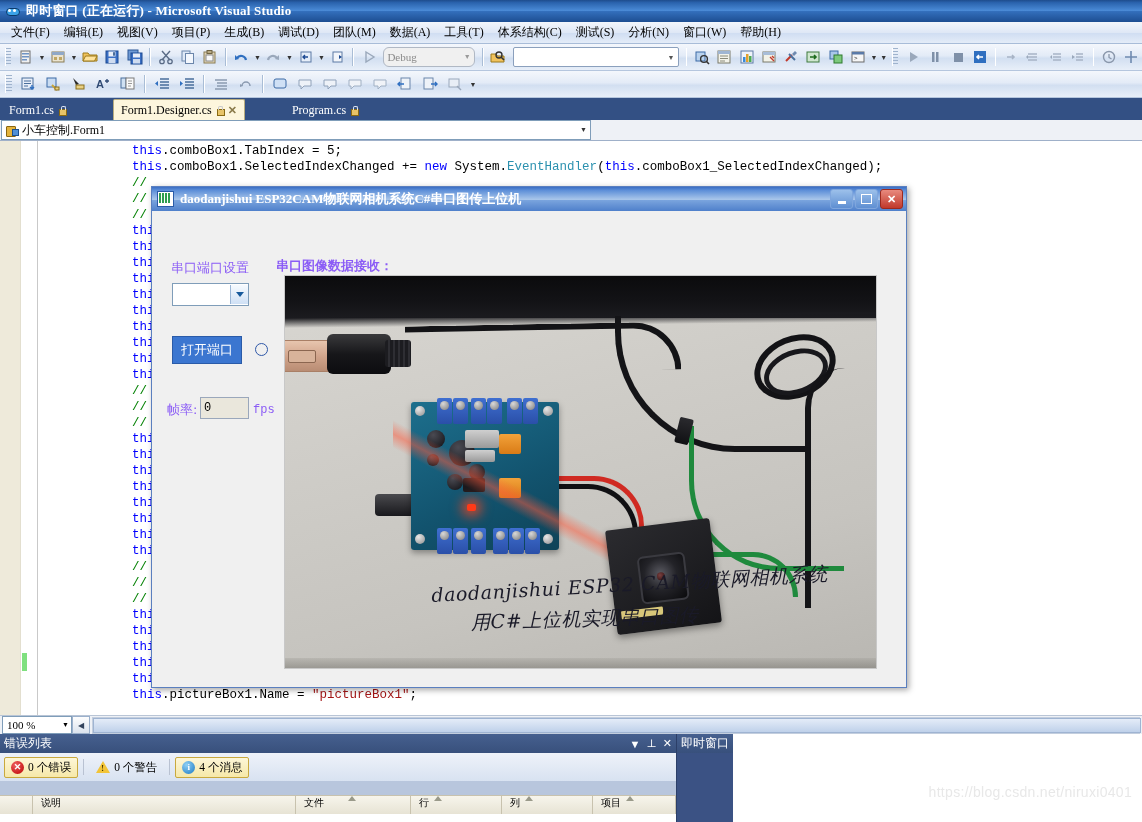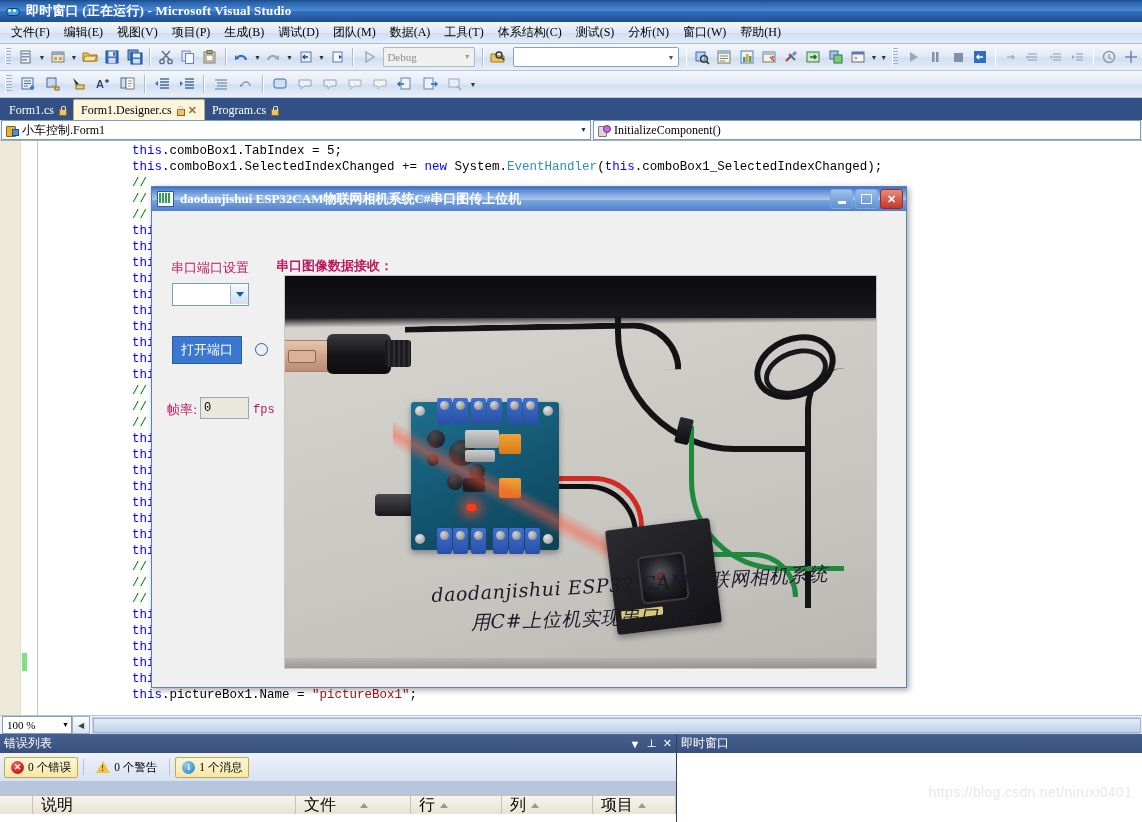--- a/index.html
+++ b/index.html
@@ -48,36 +48,36 @@
   }
   .tb-grip{width:6px;height:18px;margin:0 3px;
     background:repeating-linear-gradient(to bottom,#9fb3cd 0 1px,transparent 1px 3px);
     border-left:1px solid #fff;}
   .tbtn{width:22px;height:22px;border:1px solid transparent;border-radius:2px;
     display:flex;align-items:center;justify-content:center;position:relative;}
   .tbtn svg{display:block;}
   .tb-sep{width:1px;height:18px;background:#a9bdd6;margin:0 3px;border-right:1px solid #fff;}
   .tb-caret{width:10px;height:22px;display:flex;align-items:center;justify-content:center;color:#333;font-size:7px;}
   .tb-combo{
-    width:95px;height:18px;background:#f0f0f0;border:1px solid #b0b8c4;border-radius:1px;
+    width:95px;height:18px;background:#f0f0f0;border:1px solid #b0b8c4;border-radius:6px;
     display:flex;align-items:center;padding:0 3px;color:#8a8a8a;font-size:11px;
     font-family:"Liberation Serif","DejaVu Serif",serif;justify-content:space-between;margin:0 3px;
   }
   .tb-combo .ar{font-size:7px;color:#9a9a9a;}
   .tb-find{
     width:180px;height:18px;background:#fff;border:1px solid #8ba0bd;border-radius:2px;
     display:flex;align-items:center;justify-content:flex-end;padding:0 3px;margin:0 3px;
   }
   .tb-find .ar{font-size:7px;color:#555;}
   .tb-overflow{width:10px;height:22px;display:flex;flex-direction:column;align-items:center;justify-content:center;color:#333;font-size:7px;line-height:5px;}
 
   
   #tabstrip{
     height:22px;flex:0 0 22px;display:flex;align-items:flex-end;
-    background:#335084;padding-left:2px;
+    background:#335084;padding-left:2px;gap:40px;
   }
   .dtab{
     height:19px;display:flex;align-items:center;gap:4px;padding:0 7px;
     font-family:"Liberation Serif","DejaVu Serif",serif;font-size:12px;
     color:#fff;border-top-left-radius:2px;border-top-right-radius:2px;white-space:nowrap;
   }
   .dtab.active{background:#fdf6dd;color:#000;border:1px solid #b9ad7f;border-bottom:none;height:20px;}
   .lock{width:8px;height:9px;position:relative;display:inline-block;}
   .lock::before{content:"";position:absolute;left:1px;top:3px;width:6px;height:5px;background:#e8c468;border:1px solid #8a6a12;}
   .lock::after{content:"";position:absolute;left:2.5px;top:0px;width:3px;height:3px;border:1px solid #c9c9c9;border-bottom:none;border-radius:2px 2px 0 0;}
@@ -160,28 +160,28 @@
     display:flex;align-items:center;justify-content:center;color:#fff;font-size:9px;font-weight:bold;line-height:1;}
   .ico-warn{width:0;height:0;border-left:7px solid transparent;border-right:7px solid transparent;border-bottom:12px solid #f2c438;position:relative;}
   .ico-warn::after{content:"!";position:absolute;left:-2px;top:3px;font-size:8px;font-weight:bold;color:#3a2c00;}
   .ico-info{width:13px;height:13px;border-radius:50%;background:radial-gradient(circle at 35% 30%,#8fd0f5,#1b79c4);
     display:flex;align-items:center;justify-content:center;color:#fff;font-size:9px;font-weight:bold;line-height:1;font-family:"Liberation Serif",serif;}
   #errcols{
     height:18px;display:flex;align-items:stretch;
     background:linear-gradient(to bottom,#f7f5ec,#e7e3d4);border-top:1px solid #c8c2ae;
   }
   #errcols .ch{
-    display:flex;align-items:center;gap:5px;padding:0 8px;border-right:1px solid #c8c2ae;
-    font-size:16px;font-family:"Liberation Serif","DejaVu Serif",serif;color:#000;
+    display:flex;align-items:flex-start;gap:5px;padding:0 8px;border-right:1px solid #c8c2ae;
+    font-size:10px;font-family:"Liberation Serif","DejaVu Serif",serif;color:#000;
   }
   .sortar{width:0;height:0;border-left:4px solid transparent;border-right:4px solid transparent;border-bottom:5px solid #9a9a8a;}
   #errbody{flex:1;background:#fff;}
   #errfiller{height:14px;background:#b8c6dd;}
 
-  #immediate{flex:1;display:flex;flex-direction:column;}
+  #immediate{flex:1;display:flex;flex-direction:row;}
   #imm-body{flex:1;background:#fff;position:relative;}
 
   
   #watermark{
     position:absolute;right:10px;bottom:22px;color:#e8e8e8;font-size:14px;
     font-family:"Liberation Sans","DejaVu Sans",sans-serif;letter-spacing:.3px;
   }
 
   
   #winform{
@@ -200,21 +200,21 @@
       linear-gradient(to right,#2f9e4f 0 2px,transparent 2px 3px,#2f9e4f 3px 5px,transparent 5px 6px,#2f9e4f 6px 8px,transparent 8px 9px,#2f9e4f 9px 11px);}
   #wf-btns{margin-left:auto;display:flex;gap:2px;padding-right:3px;}
   .wfb{width:21px;height:18px;border:1px solid #紫;border-radius:3px;display:flex;align-items:center;justify-content:center;}
   .wfb{border:1px solid #7fa6dd;background:linear-gradient(to bottom,#9cc0ea,#5f8fd2);}
   .wfb.close{background:linear-gradient(to bottom,#e88a7e,#c1392b);border-color:#9c2a1e;}
   .wfb .g{color:#fff;font-size:11px;font-weight:bold;line-height:1;}
   .wfb .minbar{width:8px;height:3px;background:#fff;margin-top:6px;}
   .wfb .maxbox{width:9px;height:8px;border:1.5px solid #fff;}
 
   #wf-body{position:relative;height:476px;background:#f0f0f0;}
-  .wf-label{position:absolute;font-size:13px;color:#be185d;font-family:"DejaVu Sans","Liberation Sans",sans-serif;}
+  .wf-label{position:absolute;font-size:13px;color:#8b5cf6;font-family:"DejaVu Sans","Liberation Sans",sans-serif;}
   #lbl-port{left:19px;top:48px;}
   #lbl-recv{left:124px;top:46px;font-weight:bold;}
   #lbl-fps{left:15px;top:190px;}
   #lbl-fpsunit{left:101px;top:192px;font-family:"Liberation Mono","DejaVu Sans Mono",monospace;font-size:12px;}
   #portcombo{
     position:absolute;left:20px;top:72px;width:75px;height:21px;background:#fff;
     border:1px solid #7f9db9;display:flex;align-items:center;
   }
   #portcombo .dd{
     margin-left:auto;width:17px;height:19px;display:flex;align-items:center;justify-content:center;
@@ -710,24 +710,20 @@
       <span>Program.cs</span>
       <span class="lock dark"></span>
     </div>
   </div>
 
   <div id="navbar">
     <div class="navcombo" id="navClass">
       <span class="cls-ico"></span>
       <span>小车控制.Form1</span>
       <span class="arrow">▼</span>
-    </div>
-    <div class="navcombo" id="navMember">
-      <span class="mem-ico"></span>
-      <span>InitializeComponent()</span>
     </div>
   </div>
 
   <div id="editor-area">
     <div id="indicator-margin"></div>
     <div id="change-mark" style="top:512px;"></div>
     <div id="fold-margin"></div>
     <div id="code"><div>            <span class="kw">this</span><span>.comboBox1.TabIndex = 5;</span></div><div>            <span class="kw">this</span><span>.comboBox1.SelectedIndexChanged += </span><span class="kw">new</span><span> System.</span><span class="ty">EventHandler</span><span>(</span><span class="kw">this</span><span>.comboBox1_SelectedIndexChanged);</span></div><div>            <span class="cm">// </span></div><div>            <span class="cm">// b</span></div><div>            <span class="cm">// </span></div><div>            <span class="kw">this</span></div><div>            <span class="kw">this</span></div><div>            <span class="kw">this</span></div><div>            <span class="kw">this</span></div><div>            <span class="kw">this</span></div><div>            <span class="kw">this</span></div><div>            <span class="kw">this</span></div><div>            <span class="kw">this</span></div><div>            <span class="kw">this</span></div><div>            <span class="kw">this</span></div><div>            <span class="cm">// </span></div><div>            <span class="cm">// l</span></div><div>            <span class="cm">// </span></div><div>            <span class="kw">this</span></div><div>            <span class="kw">this</span></div><div>            <span class="kw">this</span></div><div>            <span class="kw">this</span></div><div>            <span class="kw">this</span></div><div>            <span class="kw">this</span></div><div>            <span class="kw">this</span></div><div>            <span class="kw">this</span></div><div>            <span class="cm">// </span></div><div>            <span class="cm">// p</span></div><div>            <span class="cm">// </span></div><div>            <span class="kw">this</span></div><div>            <span class="kw">this</span></div><div>            <span class="kw">this</span></div><div>            <span class="kw">this</span><span>.pictureBox1.InitialImage = </span><span class="kw">null</span><span>;</span></div><div>            <span class="kw">this</span><span>.pictureBox1.Location = </span><span class="kw">new</span><span> System.Drawing.</span><span class="ty">Point</span><span>(132, 36);</span></div><div>            <span class="kw">this</span><span>.pictureBox1.Name = </span><span class="st">"pictureBox1"</span><span>;</span></div></div>
   </div>
 
@@ -759,21 +755,21 @@
           <span>0 个错误</span>
         </div>
         <div class="vsep"></div>
         <div class="errbtn plain">
           <span class="ico-warn"></span>
           <span>0 个警告</span>
         </div>
         <div class="vsep"></div>
         <div class="errbtn">
           <span class="ico-info">i</span>
-          <span>1 个消息</span>
+          <span>4 个消息</span>
         </div>
       </div>
       <div id="errfiller"></div>
       <div id="errcols">
         <div class="ch" style="width:24px;padding:0 4px;"></div>
         <div class="ch" style="width:246px;">
           <span>说明</span>
         </div>
         <div class="ch" style="width:98px;gap:24px;">
           <span>文件</span>

